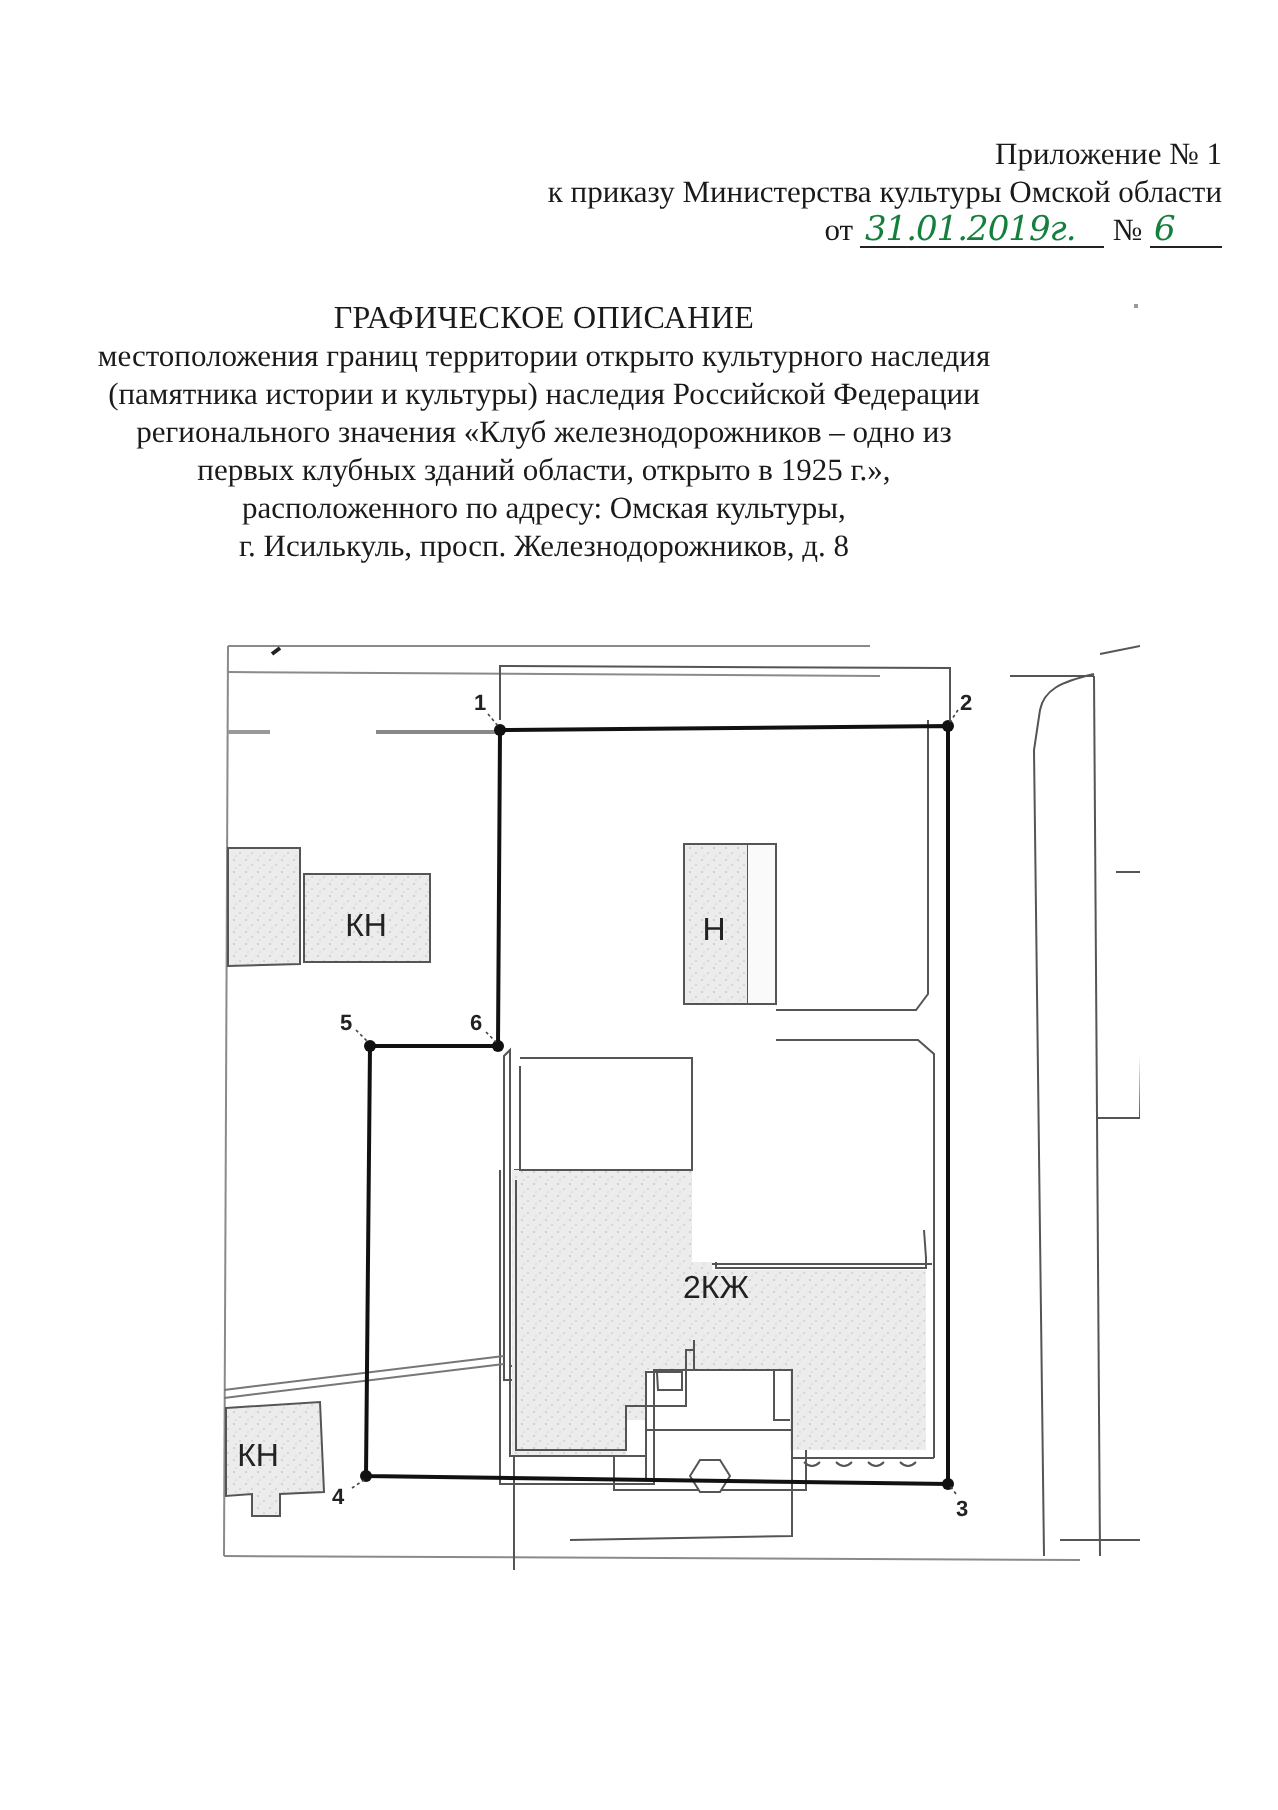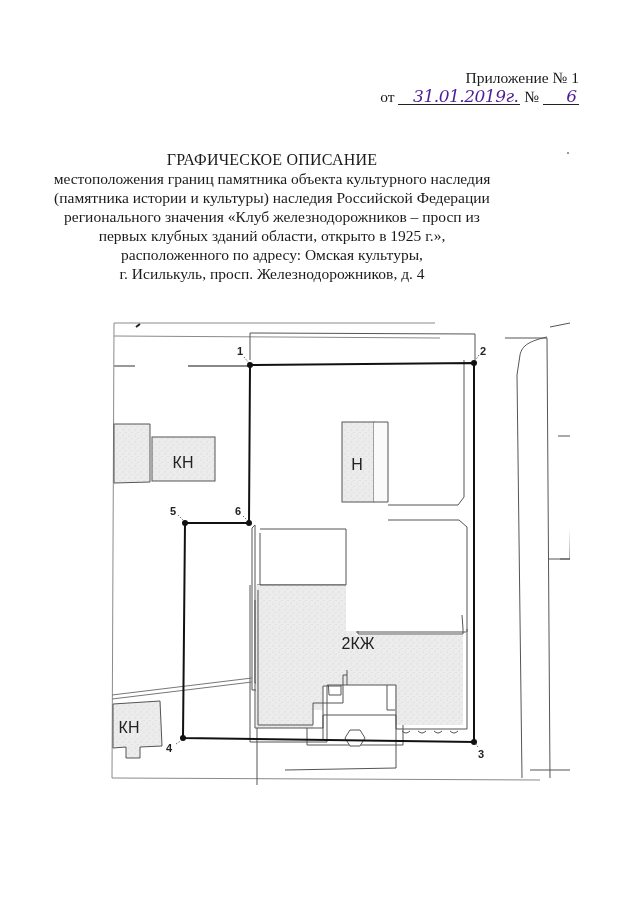--- a/index.html
+++ b/index.html
@@ -1,50 +1,51 @@
 <!DOCTYPE html>
 <html><head>
 <meta charset="utf-8">
 <style>
   html, body { margin:0; padding:0; background:#ffffff; }
   body { width:639px; height:905px; position:relative; overflow:hidden; font-family:"Liberation Serif", serif; color:#1a1a1a; }
-  .appendix { position:absolute; right:60px; top:68px; text-align:right; font-size:15.5px; line-height:19px; }
+  .appendix { position:absolute; right:28px; top:68px; text-align:right; font-size:15.5px; line-height:19px; }
   .appendix .line { white-space:nowrap; }
-  .sig { display:inline-block; border-bottom:1px solid #222; font-family:"DejaVu Serif", serif; font-style:italic; font-size:17px; line-height:16px; color:#4c1d95; text-align:right; padding:0 2px; }
+  .sig { display:inline-block; border-bottom:1px solid #222; font-family:"DejaVu Serif", serif; font-style:italic; font-size:17px; line-height:16px; color:#15803d; text-align:left; padding:0 2px; }
   .sig.date { width:118px; letter-spacing:-0.5px; }
   .sig.num { width:32px; }
   .title-block { position:absolute; left:0; width:544px; top:150px; text-align:center; font-size:15.5px; line-height:19px; }
   .title-block .heading { font-size:16px; letter-spacing:0.2px; }
   .map { position:absolute; left:110px; top:315px; }
   .map svg text { font-family:"Liberation Sans", sans-serif; }
   .speck { position:absolute; left:567px; top:152px; width:2px; height:2px; background:#999; }
 </style>
 </head>
 <body>
 
 <div class="speck"></div>
 
 <div class="appendix">
   <div class="line">Приложение № 1</div>
+  <div class="line">к приказу Министерства культуры Омской области</div>
   <div class="line">
     <span>от</span>
     <span class="sig date">31.01.2019г.</span>
     <span>№</span>
     <span class="sig num">6</span>
   </div>
 </div>
 
 <div class="title-block">
   <div class="heading">ГРАФИЧЕСКОЕ ОПИСАНИЕ</div>
-  <div>местоположения границ памятника объекта культурного наследия</div>
+  <div>местоположения границ территории открыто культурного наследия</div>
   <div>(памятника истории и культуры) наследия Российской Федерации</div>
-  <div>регионального значения «Клуб железнодорожников – просп из</div>
+  <div>регионального значения «Клуб железнодорожников – одно из</div>
   <div>первых клубных зданий области, открыто в 1925 г.»,</div>
   <div>расположенного по адресу: Омская культуры,</div>
-  <div>г. Исилькуль, просп. Железнодорожников, д. 4</div>
+  <div>г. Исилькуль, просп. Железнодорожников, д. 8</div>
 </div>
 
 <div class="map">
   <svg width="460" height="470" viewBox="0 0 460 470" xmlns="http://www.w3.org/2000/svg">
     <defs>
       <pattern id="stipple" width="6" height="6" patternUnits="userSpaceOnUse">
         <rect width="6" height="6" fill="#ececec"></rect>
         <circle cx="1" cy="1" r="0.5" fill="#c8c8c8"></circle>
         <circle cx="4" cy="3.5" r="0.5" fill="#d0d0d0"></circle>
         <circle cx="2" cy="5" r="0.4" fill="#cfcfcf"></circle>

